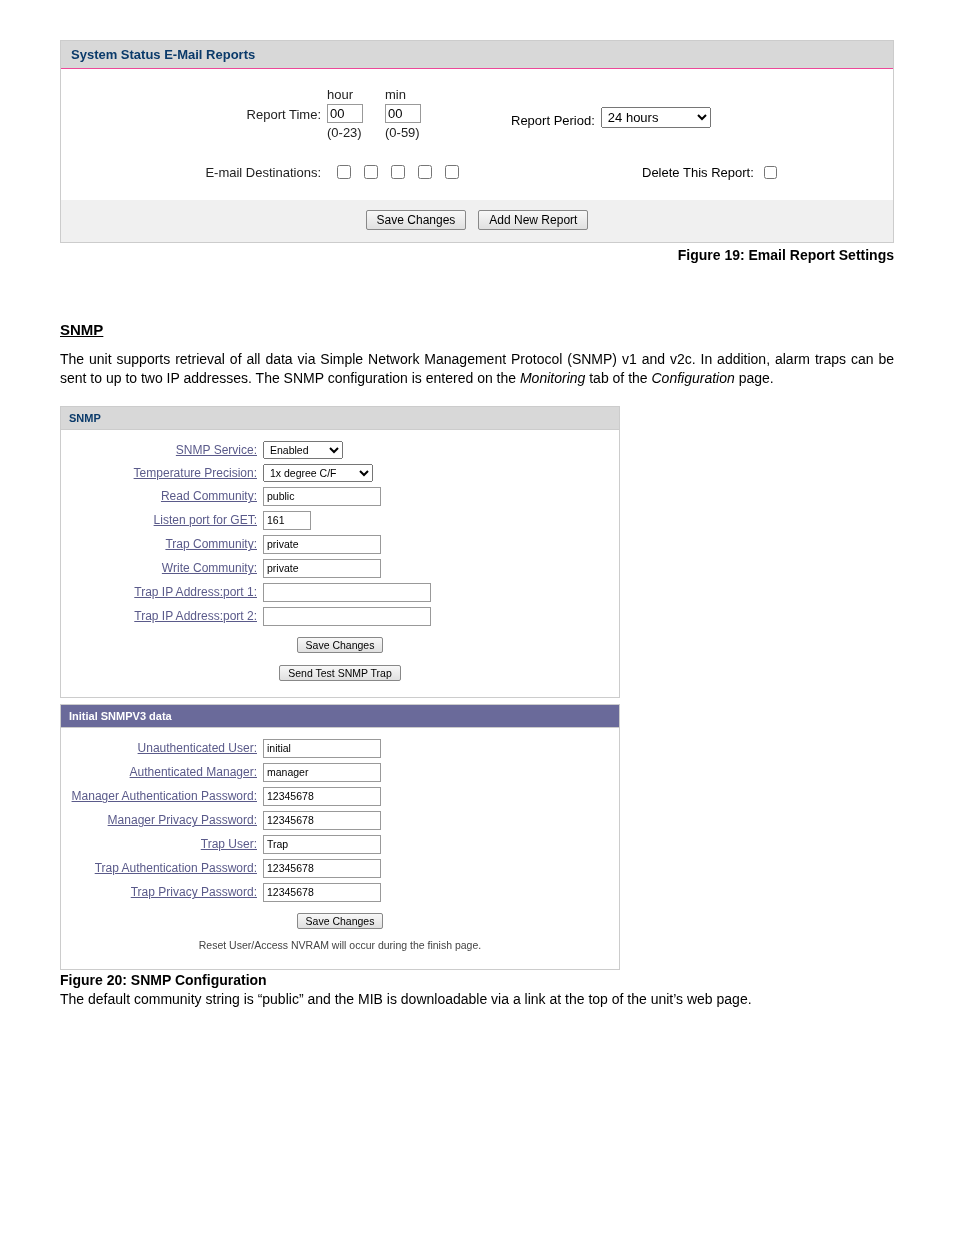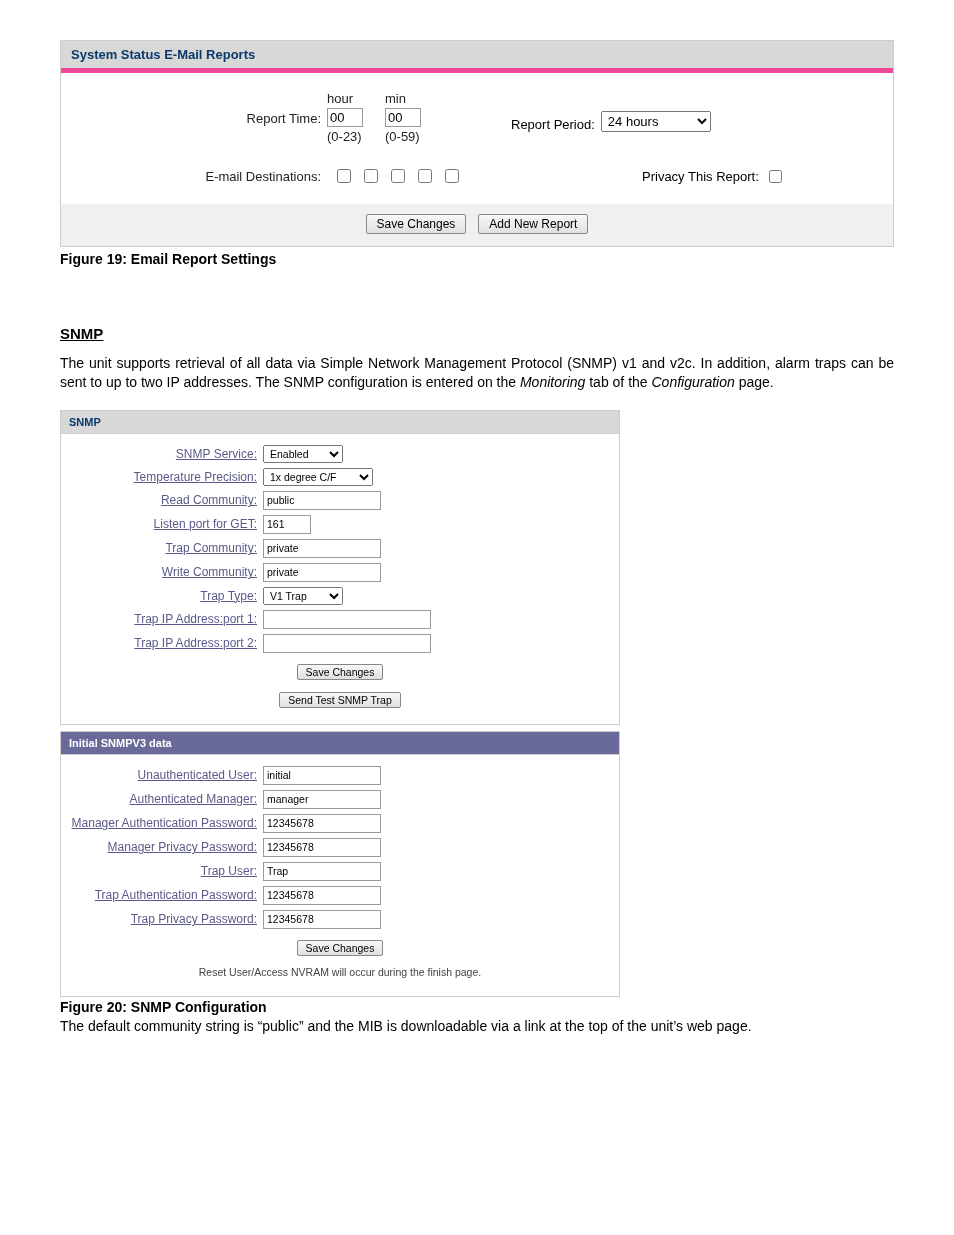--- a/index.html
+++ b/index.html
@@ -19,21 +19,21 @@
     border: 1px solid #ccc;
     padding: 0;
   }
   .panel-title {
     background: #d8d8d8;
     color: #0a3a6a;
     font-weight: bold;
     font-size: 13px;
     padding: 6px 10px;
     font-family: Verdana, Arial, sans-serif;
-    border-bottom: 5px solid #ec4899;
+    border-bottom: 1px solid #ec4899;
   }
   .email-report-body {
     background: #fff;
     padding: 18px 20px 18px 20px;
   }
   .row-top {
     display: flex;
     align-items: flex-start;
     margin-bottom: 14px;
   }
@@ -118,20 +118,21 @@
     border: 1px solid #888;
     background: linear-gradient(#f8f8f8,#e0e0e0);
     border-radius: 2px;
     cursor: pointer;
   }
   .caption {
     font-weight: bold;
     font-family: Verdana, Arial, sans-serif;
     font-size: 14px;
     margin-top: 4px;
+    text-align: right;
   }
   .section-heading {
     font-weight: bold;
     text-decoration: underline;
     font-family: Verdana, Arial, sans-serif;
     font-size: 15px;
     margin-top: 58px;
     margin-bottom: 12px;
   }
   .body-text {
@@ -264,21 +265,21 @@
       <div class="row-mid">
         <div class="label-cell2">E-mail Destinations:</div>
         <div class="check-group">
           <input type="checkbox" style="">
           <input type="checkbox" style="">
           <input type="checkbox" style="">
           <input type="checkbox" style="">
           <input type="checkbox" style="">
         </div>
         <div class="delete-report">
-          <span>Privacy This Report:</span>
+          <span>Delete This Report:</span>
           <input type="checkbox" style="">
         </div>
       </div>
 
     </div>
     <div class="button-row">
       <button class="form-btn">Save Changes</button>
       <button class="form-btn">Add New Report</button>
     </div>
   </div>
@@ -316,26 +317,20 @@
         </div>
         <div class="snmp-row">
           <div class="snmp-label">Trap Community:</div>
           <input class="snmp-input" value="private" style="">
         </div>
         <div class="snmp-row">
           <div class="snmp-label">Write Community:</div>
           <input class="snmp-input" value="private" style="">
         </div>
         <div class="snmp-row">
-          <div class="snmp-label">Trap Type:</div>
-          <select class="snmp-select" style="width:80px">
-            <option>V1 Trap</option>
-          </select>
-        </div>
-        <div class="snmp-row">
           <div class="snmp-label">Trap IP Address:port 1:</div>
           <input class="snmp-input wide" value="" style="">
         </div>
         <div class="snmp-row">
           <div class="snmp-label">Trap IP Address:port 2:</div>
           <input class="snmp-input wide" value="" style="">
         </div>
         <div class="snmp-btn-row">
           <button class="snmp-btn">Save Changes</button>
         </div>

